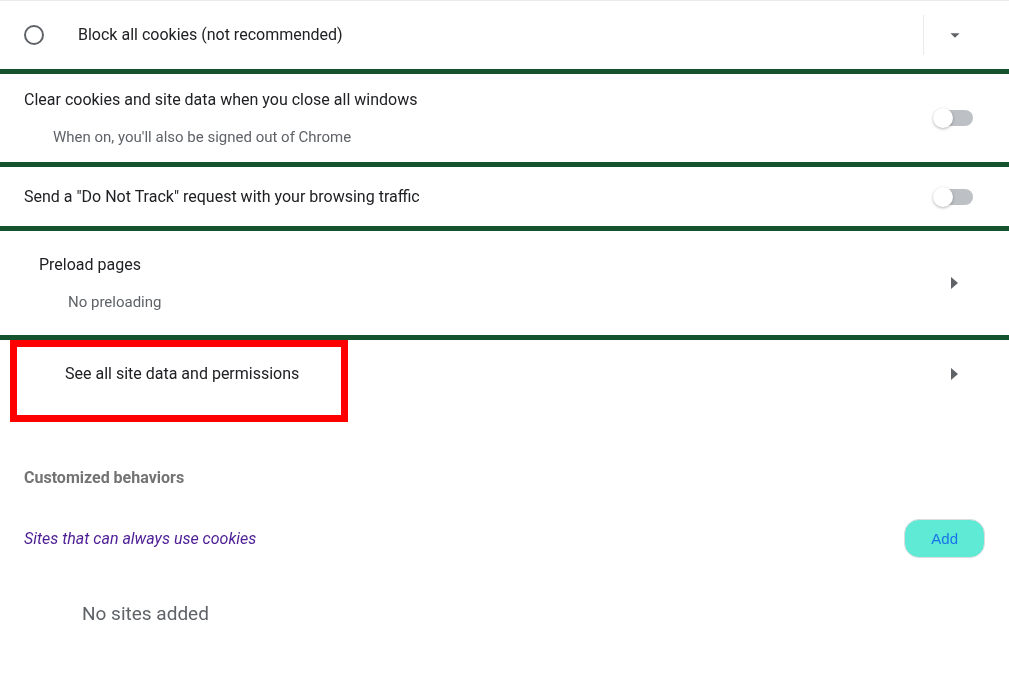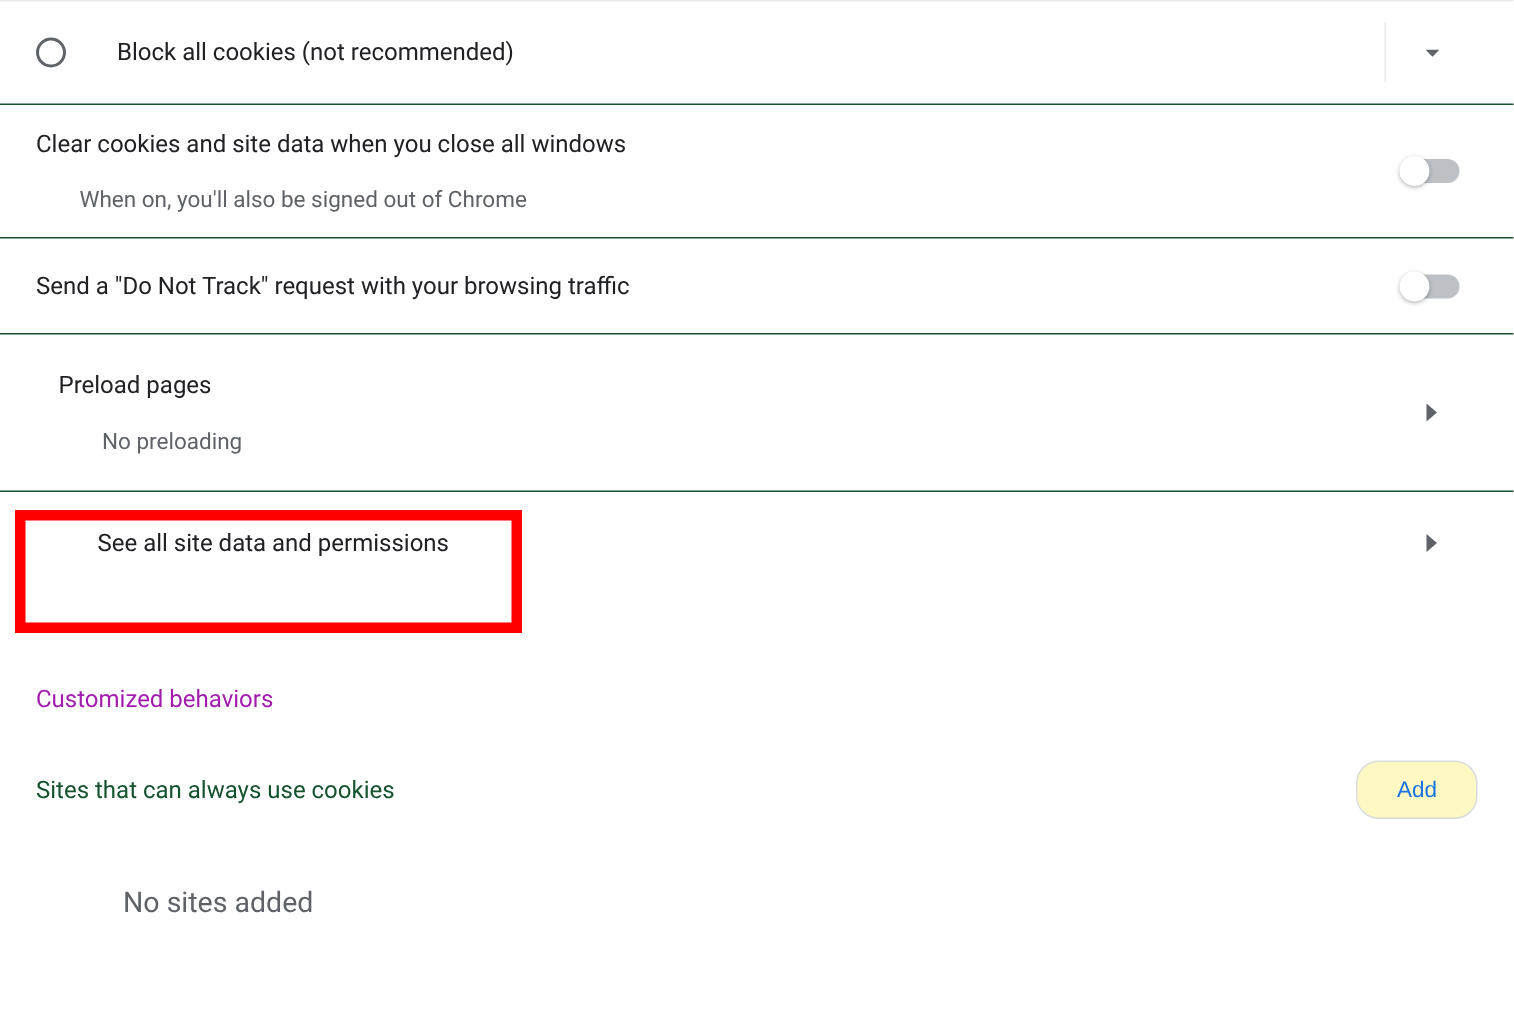--- a/index.html
+++ b/index.html
@@ -8,21 +8,21 @@
       background: #ffffff;
       width: 1009px;
       color: #202124;
       font-size: 16px;
     }
     .row {
       display: flex;
       align-items: center;
       justify-content: space-between;
       padding: 14px 24px 14px 24px;
-      border-bottom: 1px solid #14532d;
+      border-bottom: 5px solid #14532d;
       min-height: 64px;
       position: relative;
     }
     .row:last-of-type { border-bottom: none; }
     .row-radio {
       padding-left: 24px;
       border-top: 1px solid #e8eaed;
     }
     .row-radio-inner {
       display: flex;
@@ -95,38 +95,39 @@
     .highlight-box {
       position: absolute;
       border: 7px solid #ff0000;
       left: 10px;
       top: 340px;
       width: 338px;
       height: 82px;
       pointer-events: none;
     }
     .section-heading {
-      color: #a21caf;
-      font-weight: 400;
+      color: #737373;
+      font-weight: 700;
       font-size: 16px;
       padding: 60px 24px 10px 24px;
     }
     .sites-row {
       display: flex;
       align-items: center;
       justify-content: space-between;
       padding: 22px 24px 0 24px;
     }
     .sites-label {
-      color: #14532d;
-      font-size: 16px;
+      color: #4c1d95;
+      font-size: 16px;
+      font-style: italic;
     }
     .add-btn {
       border: 1px solid #dadce0;
-      background: #fef9c3;
+      background: #5eead4;
       color: #1a73e8;
       font-size: 15px;
       font-weight: 500;
       padding: 10px 26px;
       border-radius: 15px;
       cursor: pointer;
       text-align: center;
     }
     .no-sites {
       color: #5f6368;

